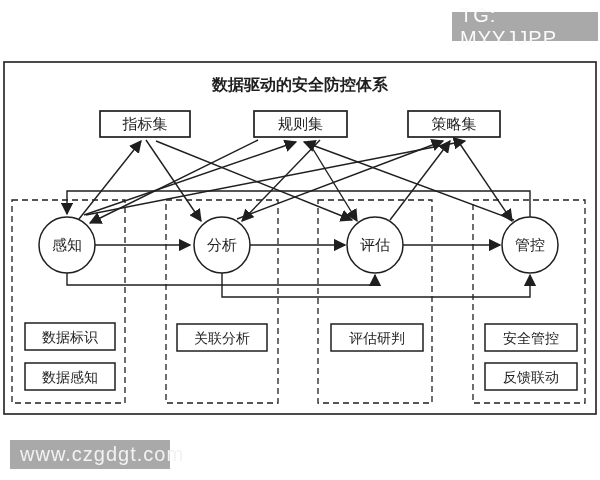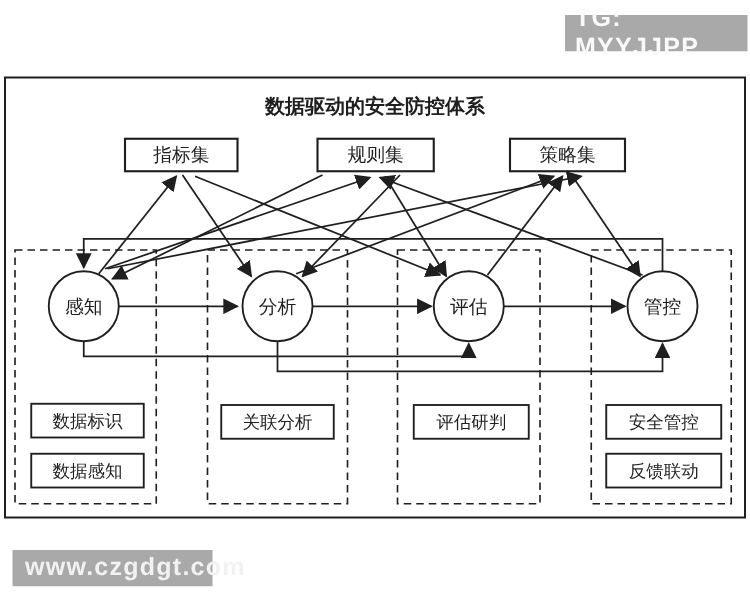--- a/index.html
+++ b/index.html
@@ -4,21 +4,21 @@
 <style>
   html,body{margin:0;padding:0;}
   body{
     width:600px;height:480px;position:relative;background:#ffffff;
     font-family:"Liberation Sans","DejaVu Sans",sans-serif;overflow:hidden;
   }
   .stage{position:absolute;left:0;top:0;width:600px;height:480px;}
   svg{position:absolute;left:0;top:0;}
   .wm{
     position:absolute;display:flex;align-items:center;
-    background:#a9a9a9;color:#fafafa;font-size:20px;letter-spacing:1px;font-weight:bold;
+    background:#a9a9a9;color:#fafafa;font-size:20px;letter-spacing:1px;
   }
   .wm-top{left:452px;top:12px;width:146px;height:29px;padding-left:8px;box-sizing:border-box;}
   .wm-bottom{left:10px;top:440px;width:160px;height:29px;padding-left:10px;box-sizing:border-box;color:#f2f2f2;align-items:center;}
   text{font-family:"Liberation Sans","DejaVu Sans",sans-serif;}
 </style>
 </head>
 <body>
 
 <div class="stage">
   <svg width="600" height="480" viewBox="0 0 600 480">

